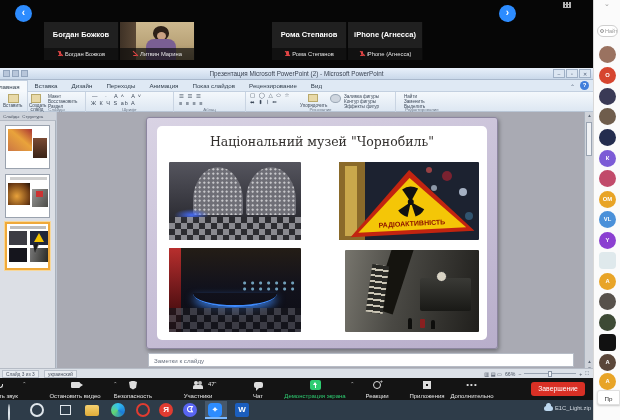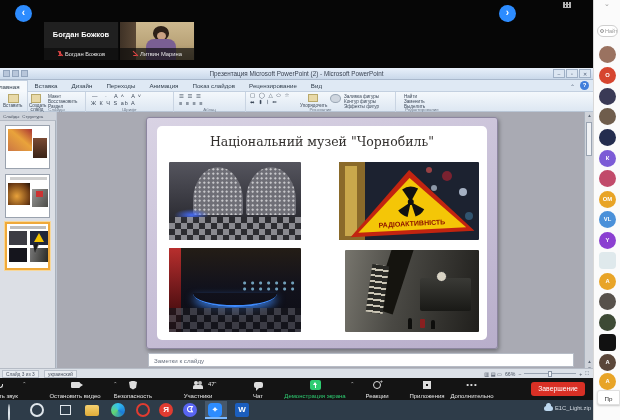--- a/index.html
+++ b/index.html
@@ -207,21 +207,43 @@
       <div class="vlabel">
         <span class="mic-off">
             <i class="base"></i>
             <i class="slash"></i>
           </span>
         <span class="t">Литвин Марина</span>
       </div>
     </div>
 
 
-
+    <div class="abs vtile" style="left:272px;">
+      <div class="vname">Рома Степанов</div>
+      <div class="vlabel">
+        <span class="mic-off">
+            <i class="body"></i>
+            <i class="base"></i>
+            <i class="slash"></i>
+          </span>
+        <span class="t">Рома Степанов</span>
+      </div>
+    </div>
+
+    <div class="abs vtile" style="left:348px;">
+      <div class="vname">iPhone (Агнесса)</div>
+      <div class="vlabel">
+        <span class="mic-off">
+            <i class="body"></i>
+            <i class="base"></i>
+            <i class="slash"></i>
+          </span>
+        <span class="t">iPhone (Агнесса)</span>
+      </div>
+    </div>
 
     <div class="abs nav-arrow" style="left:499px;top:5px;">›</div>
     <div class="abs grid-ico" style="left:563px;top:2px;"></div>
   </div>
 
   <div id="ppt" class="abs">
 
     <div id="ppt-title" class="abs">
       <span class="qat">
           <i></i>

